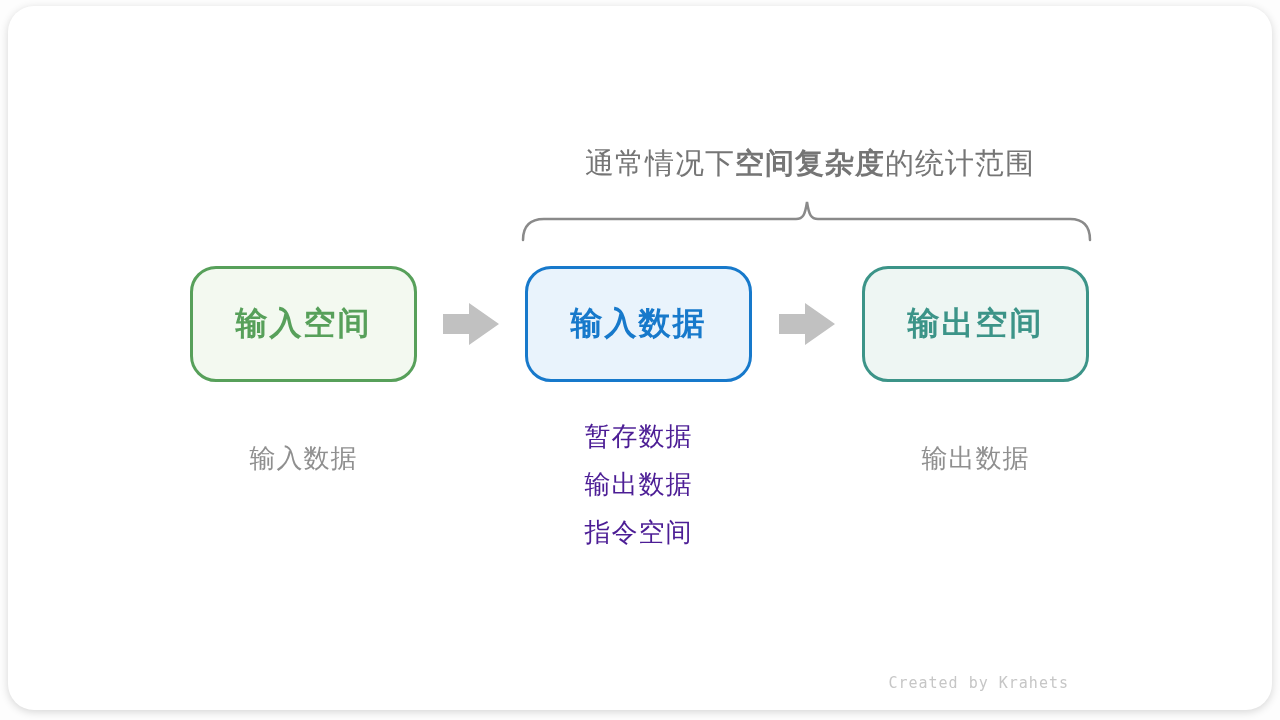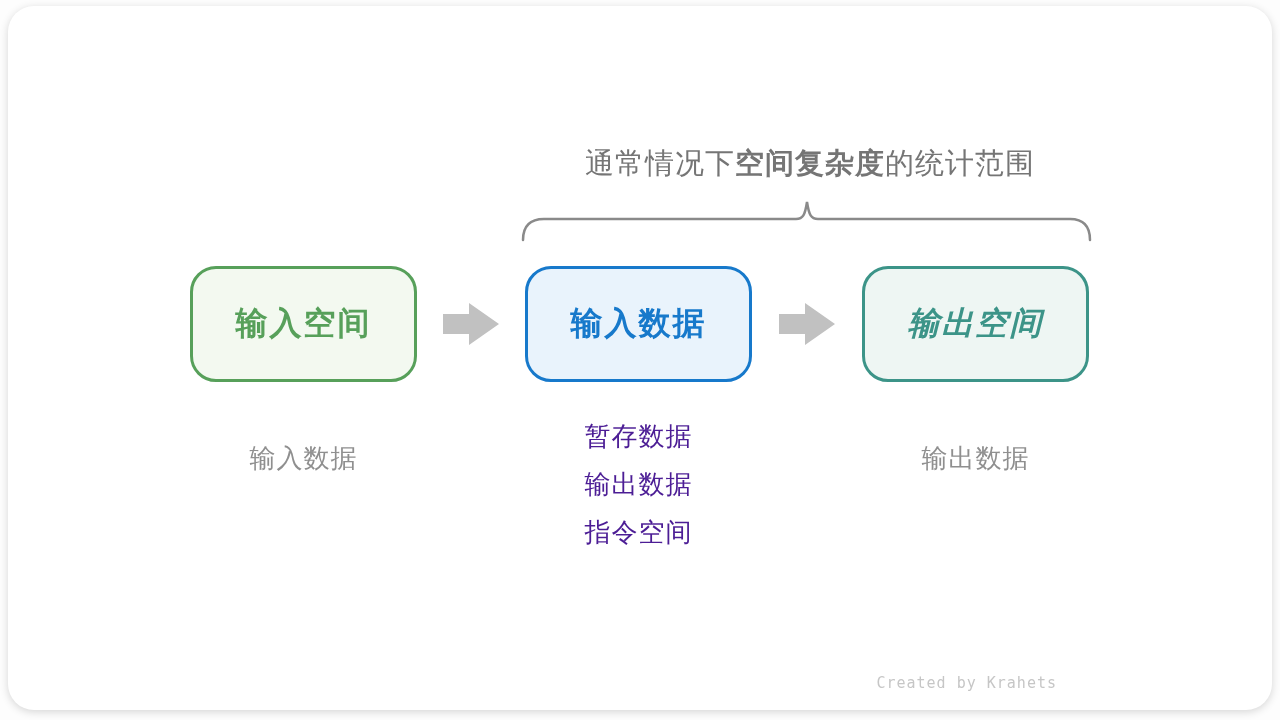--- a/index.html
+++ b/index.html
@@ -48,21 +48,21 @@
     box-sizing: border-box;
     display: flex;
     align-items: center;
     justify-content: center;
     font-size: 32px;
     font-weight: bold;
     letter-spacing: 2px;
   }
   .box-input  { left: 190px; background: #f3f9f0; border: 3px solid #57a05a; color: #57a05a; }
   .box-temp   { left: 525px; background: #e9f3fc; border: 3px solid #1779cb; color: #1779cb; }
-  .box-output { left: 862px; background: #eef6f3; border: 3px solid #3c9488; color: #3c9488; font-style: italic; }
+  .box-output { left: 862px; background: #eef6f3; border: 3px solid #3c9488; color: #3c9488; }
   .arrow {
     position: absolute;
     top: 303px;
     width: 56px; height: 42px;
   }
   .arrow-1 { left: 443px; }
   .arrow-2 { left: 779px; }
   .sub-label {
     position: absolute;
     top: 444px;
@@ -83,21 +83,21 @@
     color: #4c1d95;
     font-size: 26px;
     letter-spacing: 1px;
   }
   .sub-temp-list .line {
     height: 48px;
     line-height: 48px;
   }
   .credit {
     position: absolute;
-    right: 40px; top: 674px;
+    right: 28px; top: 674px;
     font-family: "DejaVu Sans Mono", monospace;
     font-size: 15px;
     color: #c6c6c6;
     letter-spacing: 1px;
   }
 </style>
 </head>
 <body>
 
 <div class="card"></div>

